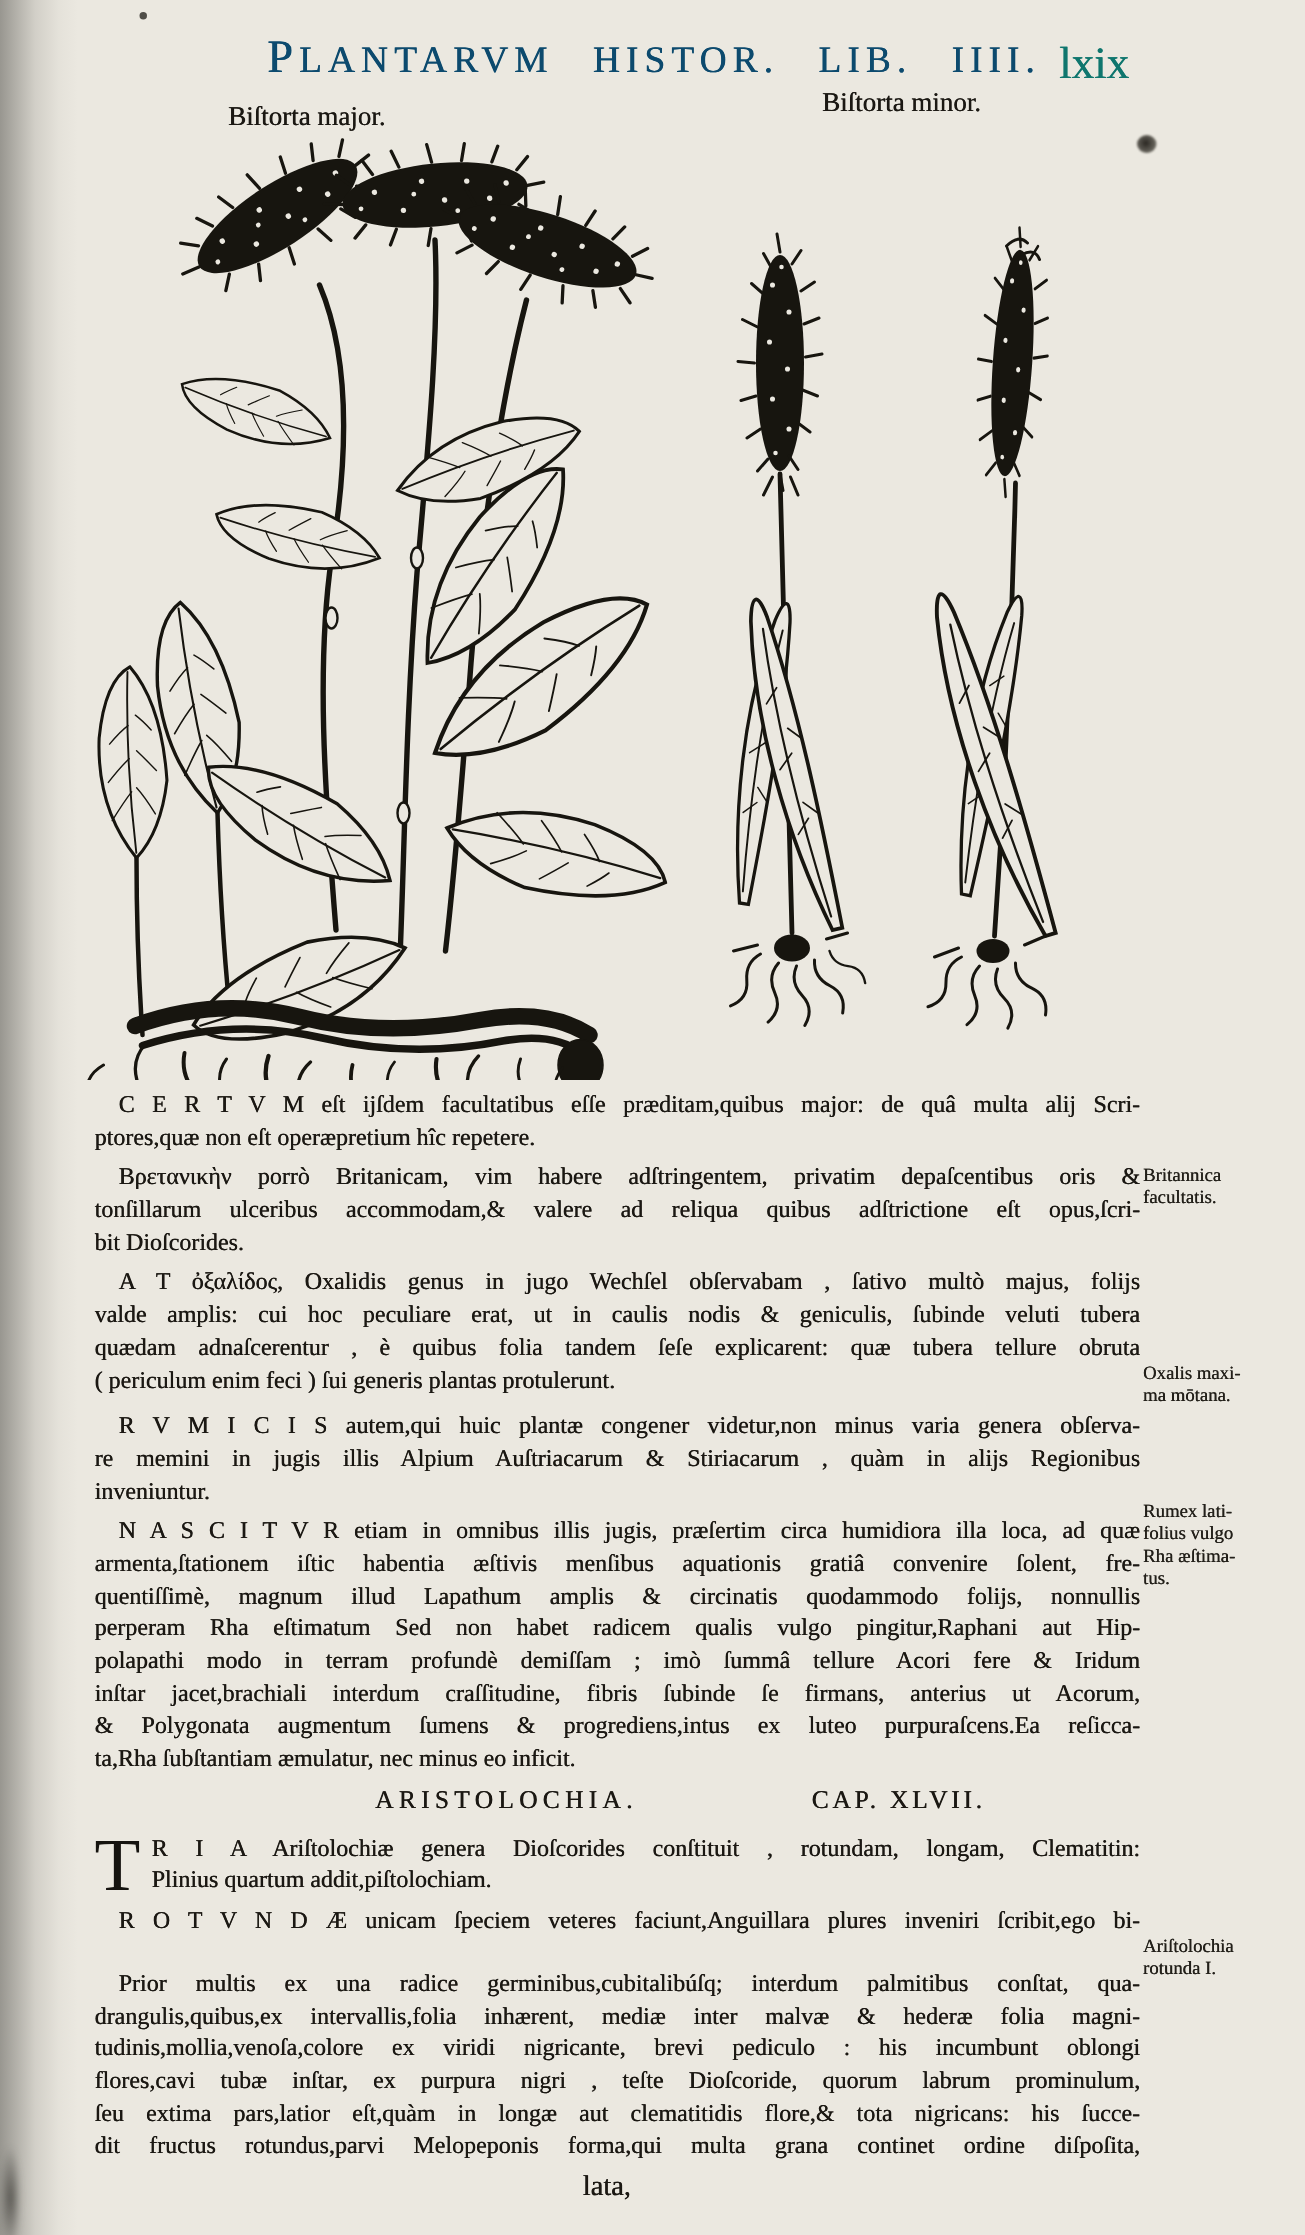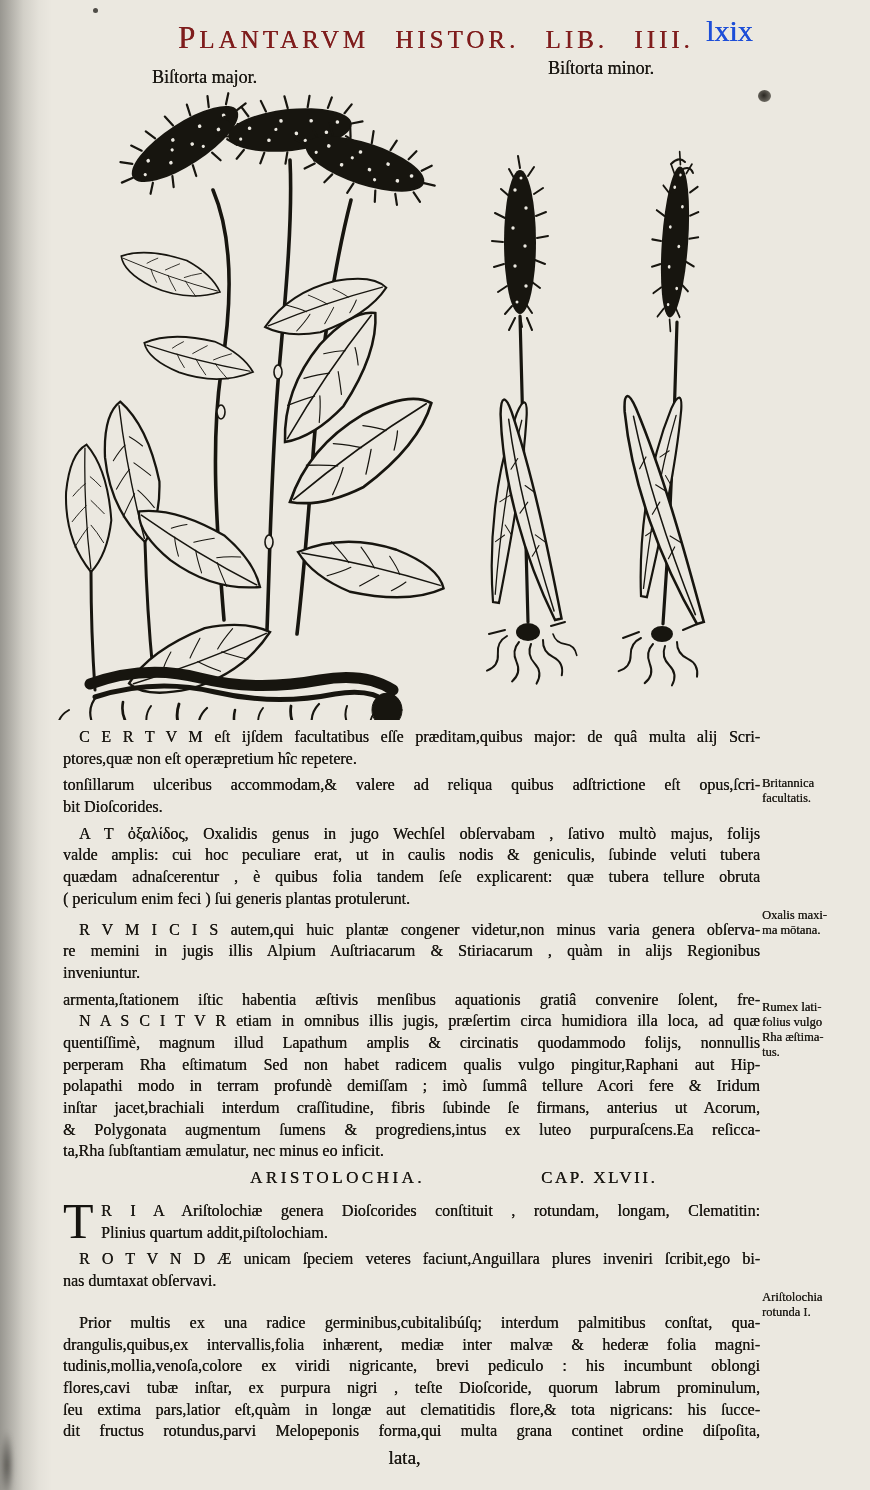--- a/index.html
+++ b/index.html
@@ -13,23 +13,23 @@
   .gutter{position:absolute;left:0;top:0;bottom:0;width:52px;
     background:linear-gradient(to right,rgba(84,83,78,.55),rgba(120,119,112,.22) 45%,rgba(150,149,142,.08) 75%,transparent);}
   .smudge{position:absolute;left:0;top:1430px;width:14px;height:70px;
     background:radial-gradient(closest-side,rgba(40,38,34,.65),transparent);filter:blur(2px);}
   .inkdot{position:absolute;left:758px;top:90px;width:13px;height:12px;border-radius:50%;
     background:radial-gradient(circle at 45% 45%,#2a2722,#6d6a62 70%,transparent);filter:blur(.6px);}
   .speck{position:absolute;left:93px;top:8px;width:5px;height:5px;border-radius:50%;background:rgba(40,38,32,.8);}
 
   
   .booktitle{position:absolute;left:178px;top:20px;font-size:25px;letter-spacing:4px;word-spacing:16px;
-    color:#7f1d1d;text-shadow:.3px 0 0 currentColor;}
+    color:#0c4a6e;text-shadow:.3px 0 0 currentColor;}
   .booktitle::first-letter{font-size:31px;}
-  .pagenum{position:absolute;left:706px;top:14px;font-size:30px;color:#1d4ed8;text-shadow:.3px 0 0 currentColor;}
+  .pagenum{position:absolute;left:706px;top:26px;font-size:30px;color:#0f766e;text-shadow:.3px 0 0 currentColor;}
   .cap-left{position:absolute;left:152px;top:67px;font-size:18px;text-shadow:.25px 0 0 currentColor;}
   .cap-right{position:absolute;left:548px;top:58px;font-size:18px;text-shadow:.25px 0 0 currentColor;}
 
   
   .fig{position:absolute;}
   .fig svg{display:block;}
 
   
   .textcol{position:absolute;left:63px;top:726px;width:697px;}
   .para{margin:0 0 5px 0;}
@@ -203,40 +203,41 @@
 </div>
 
 <div class="textcol">
 
   <div class="para">
     <div class="ln j indent">C E R T V M eſt ijſdem facultatibus eſſe præditam,quibus major: de quâ multa alij Scri-</div>
     <div class="ln">ptores,quæ non eſt operæpretium hîc repetere.</div>
   </div>
 
   <div class="para">
+    <div class="ln j indent">Βρετανικὴν porrò Britanicam, vim habere adſtringentem, privatim depaſcentibus oris &amp;</div>
     <div class="ln j">tonſillarum ulceribus accommodam,&amp; valere ad reliqua quibus adſtrictione eſt opus,ſcri-</div>
     <div class="ln">bit Dioſcorides.</div>
   </div>
 
   <div class="para">
     <div class="ln j indent">A T ὀξαλίδος, Oxalidis genus in jugo Wechſel obſervabam , ſativo multò majus, folijs</div>
     <div class="ln j">valde amplis: cui hoc peculiare erat, ut in caulis nodis &amp; geniculis, ſubinde veluti tubera</div>
     <div class="ln j">quædam adnaſcerentur , è quibus folia tandem ſeſe explicarent: quæ tubera tellure obruta</div>
     <div class="ln">( periculum enim feci ) ſui generis plantas protulerunt.</div>
   </div>
 
   <div class="para" style="margin-top:9px">
     <div class="ln j indent">R V M I C I S autem,qui huic plantæ congener videtur,non minus varia genera obſerva-</div>
     <div class="ln j">re memini in jugis illis Alpium Auſtriacarum &amp; Stiriacarum , quàm in alijs Regionibus</div>
     <div class="ln">inveniuntur.</div>
   </div>
 
   <div class="para">
+    <div class="ln j indent">N A S C I T V R etiam in omnibus illis jugis, præſertim circa humidiora illa loca, ad quæ</div>
     <div class="ln j">armenta,ſtationem iſtic habentia æſtivis menſibus aquationis gratiâ convenire ſolent, fre-</div>
-    <div class="ln j indent">N A S C I T V R etiam in omnibus illis jugis, præſertim circa humidiora illa loca, ad quæ</div>
     <div class="ln j">quentiſſimè, magnum illud Lapathum amplis &amp; circinatis quodammodo folijs, nonnullis</div>
     <div class="ln j">perperam Rha eſtimatum Sed non habet radicem qualis vulgo pingitur,Raphani aut Hip-</div>
     <div class="ln j">polapathi modo in terram profundè demiſſam ; imò ſummâ tellure Acori fere &amp; Iridum</div>
     <div class="ln j">inſtar jacet,brachiali interdum craſſitudine, fibris ſubinde ſe firmans, anterius ut Acorum,</div>
     <div class="ln j">&amp; Polygonata augmentum ſumens &amp; progrediens,intus ex luteo purpuraſcens.Ea reſicca-</div>
     <div class="ln">ta,Rha ſubſtantiam æmulatur, nec minus eo inficit.</div>
   </div>
 
   <div class="headrow">
     <span class="h1">ARISTOLOCHIA.</span>
@@ -244,21 +245,20 @@
   </div>
 
   <div class="para dc-para">
     <span class="dropcap">T</span>
     <div class="ln j">R I A  Ariſtolochiæ genera Dioſcorides conſtituit , rotundam, longam, Clematitin:</div>
     <div class="ln">Plinius quartum addit,piſtolochiam.</div>
   </div>
 
   <div class="para">
     <div class="ln j indent">R O T V N D Æ unicam ſpeciem veteres faciunt,Anguillara plures inveniri ſcribit,ego bi-</div>
-    <div class="ln">nas dumtaxat obſervavi.</div>
   </div>
 
   <div class="para" style="margin-top:20px">
     <div class="ln j indent">Prior multis ex una radice germinibus,cubitalibúſq; interdum palmitibus conſtat, qua-</div>
     <div class="ln j">drangulis,quibus,ex intervallis,folia inhærent, mediæ inter malvæ &amp; hederæ folia magni-</div>
     <div class="ln j">tudinis,mollia,venoſa,colore ex viridi nigricante, brevi pediculo : his incumbunt oblongi</div>
     <div class="ln j">flores,cavi tubæ inſtar, ex purpura nigri , teſte Dioſcoride, quorum labrum prominulum,</div>
     <div class="ln j">ſeu extima pars,latior eſt,quàm in longæ aut clematitidis flore,&amp; tota nigricans: his ſucce-</div>
     <div class="ln j">dit fructus rotundus,parvi Melopeponis forma,qui multa grana continet ordine diſpoſita,</div>
   </div>

